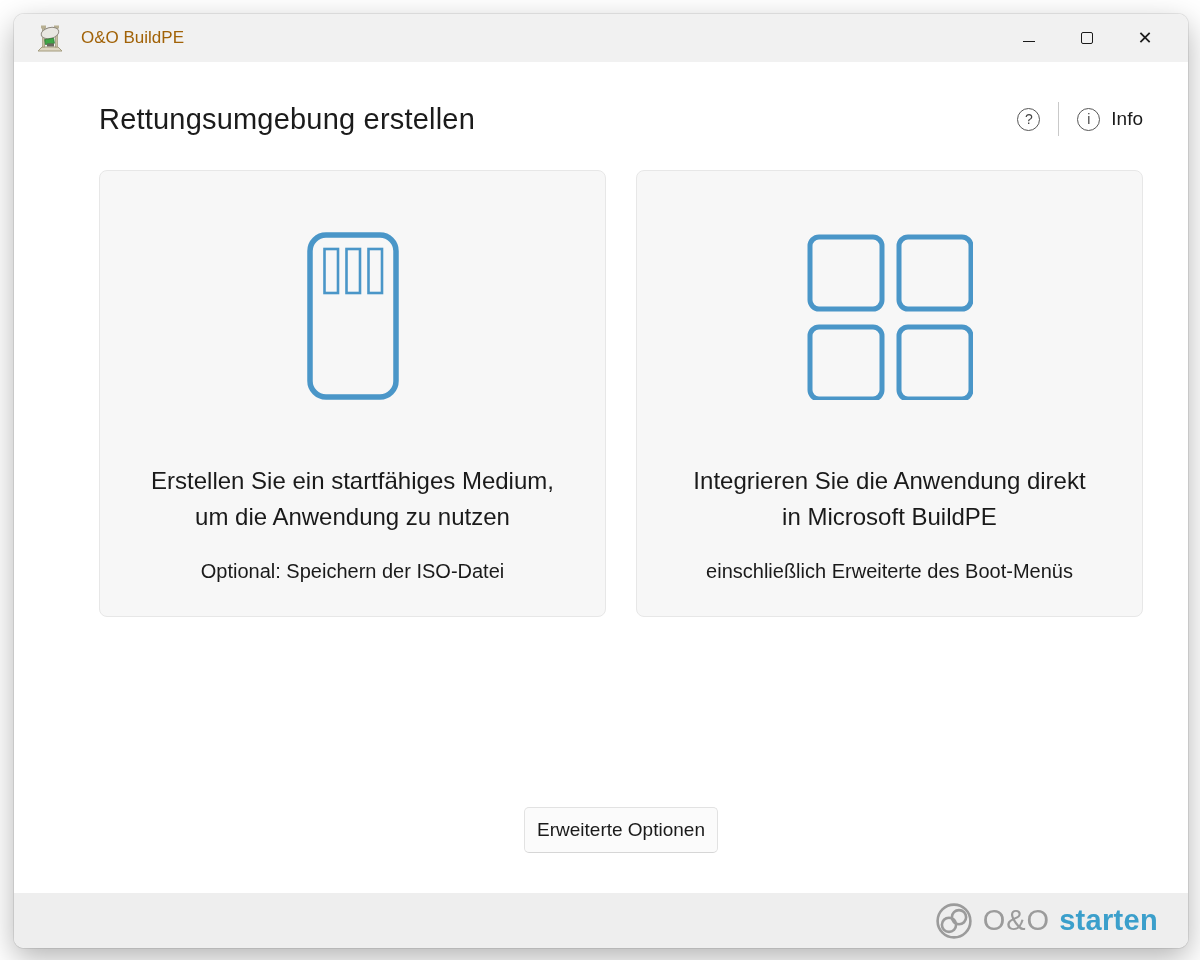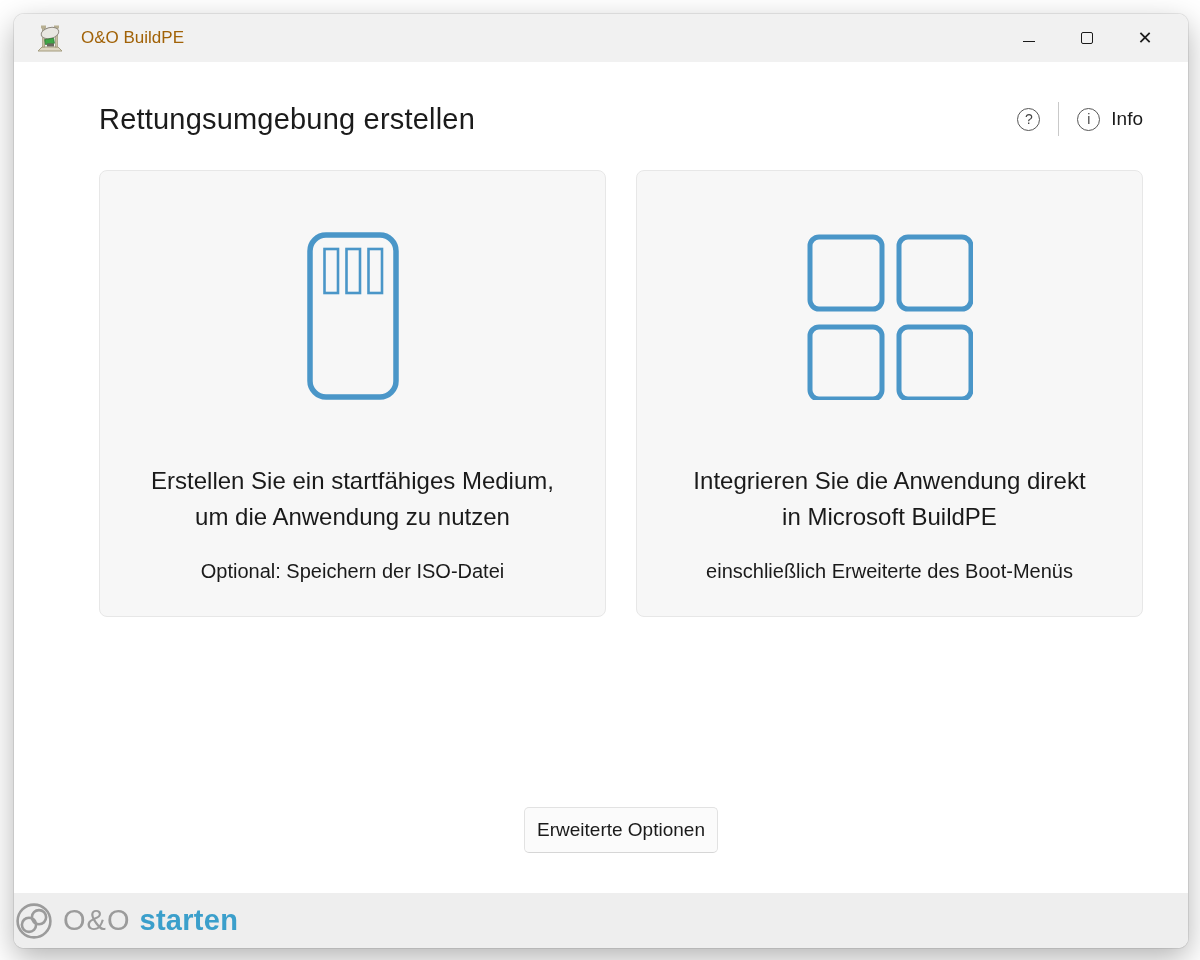--- a/index.html
+++ b/index.html
@@ -88,21 +88,21 @@
     border-bottom-color: #d6d6d6;
     border-radius: 5px;
     padding: 11px 12px;
     cursor: pointer;
   }
 
   
   .footer {
     flex: 0 0 55px;
     background: #eeeeee;
-    display: flex; align-items: center; justify-content: flex-start;
+    display: flex; align-items: center; justify-content: flex-end;
     padding-right: 30px;
   }
   .brand { display: flex; align-items: center; }
   .brand-mark { display: flex; color: var(--brand-gray, #9b9b9b); margin-right: 9px; }
   .brand-oo {
     font-size: 29px; color: var(--brand-gray, #9b9b9b);
     letter-spacing: 1px; font-weight: 400;
   }
   .brand-software {
     font-size: 29px; font-weight: 700;

